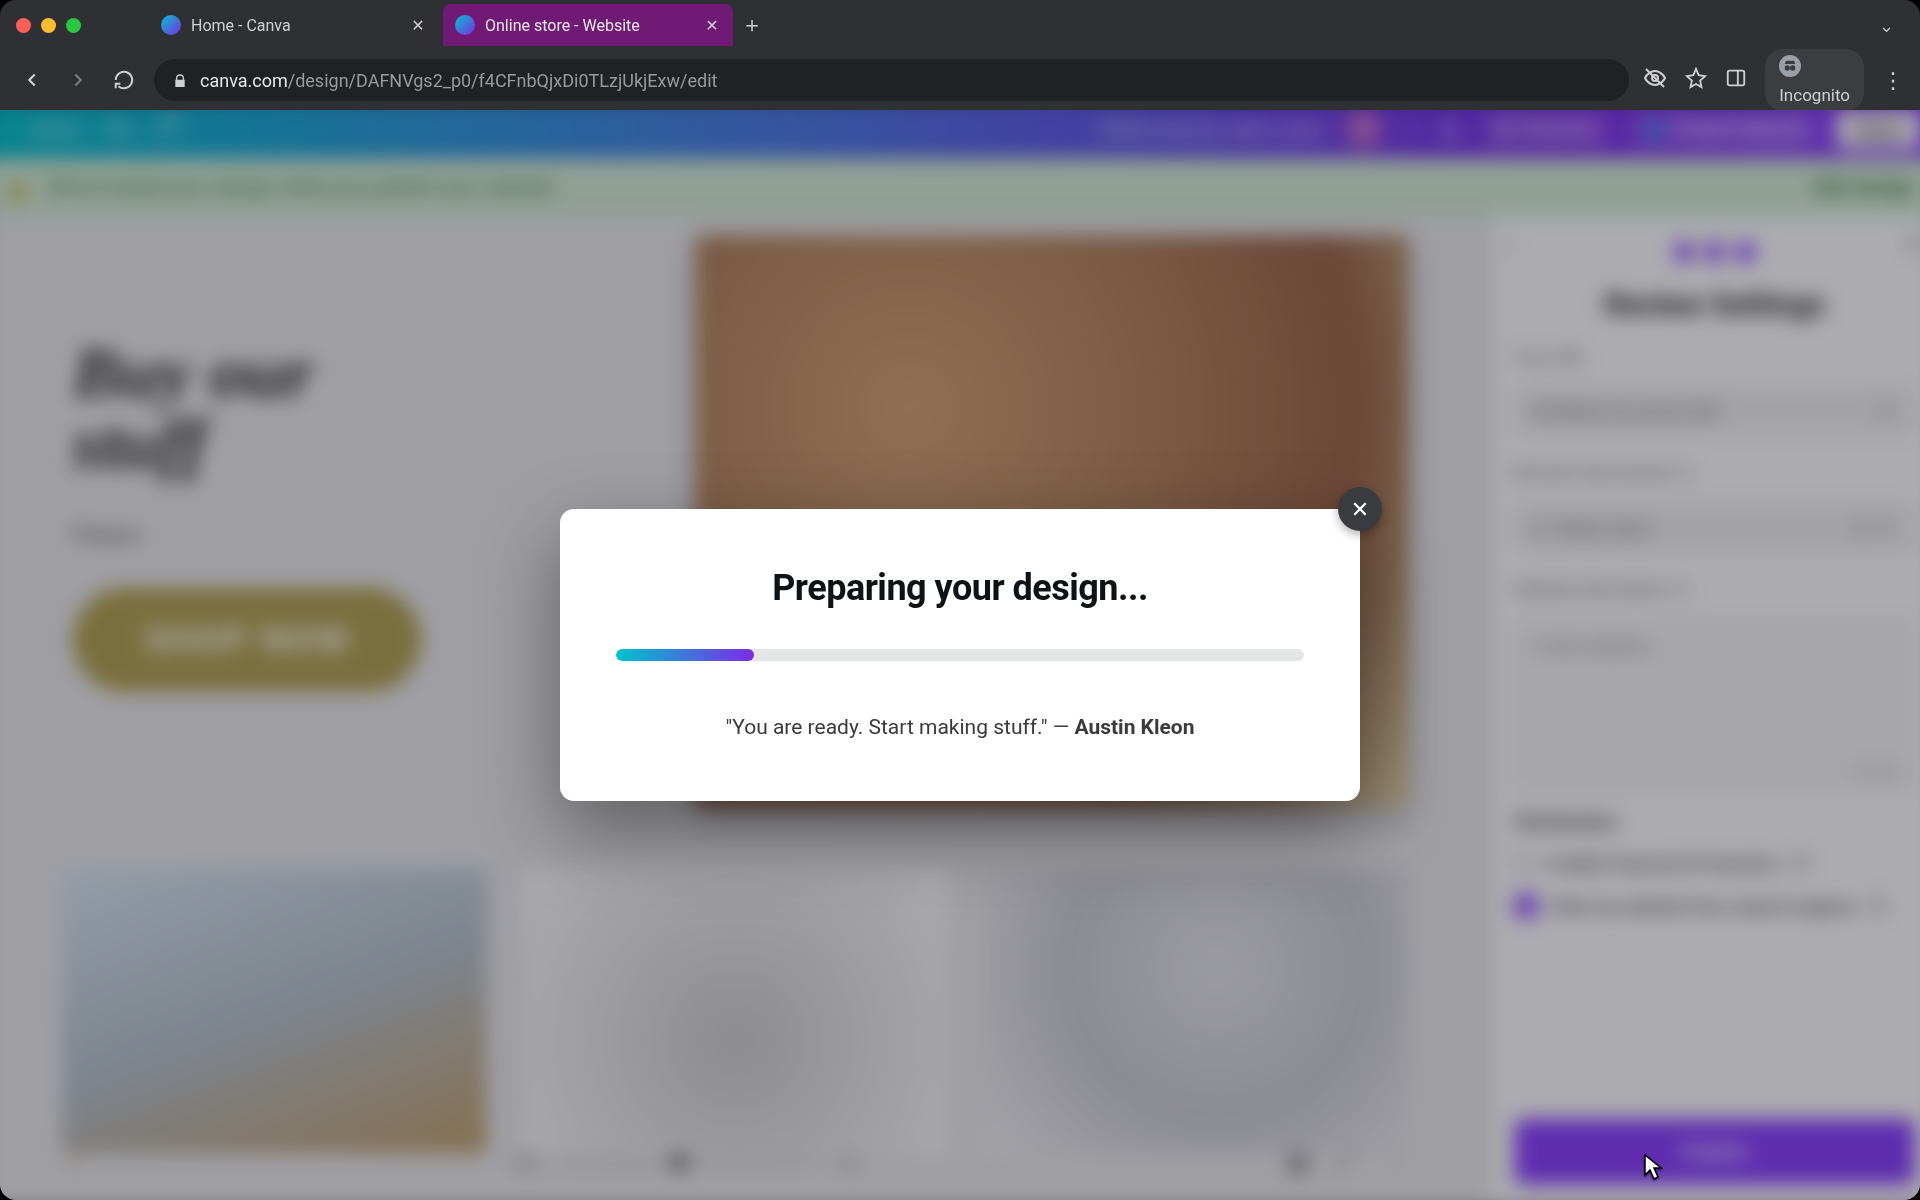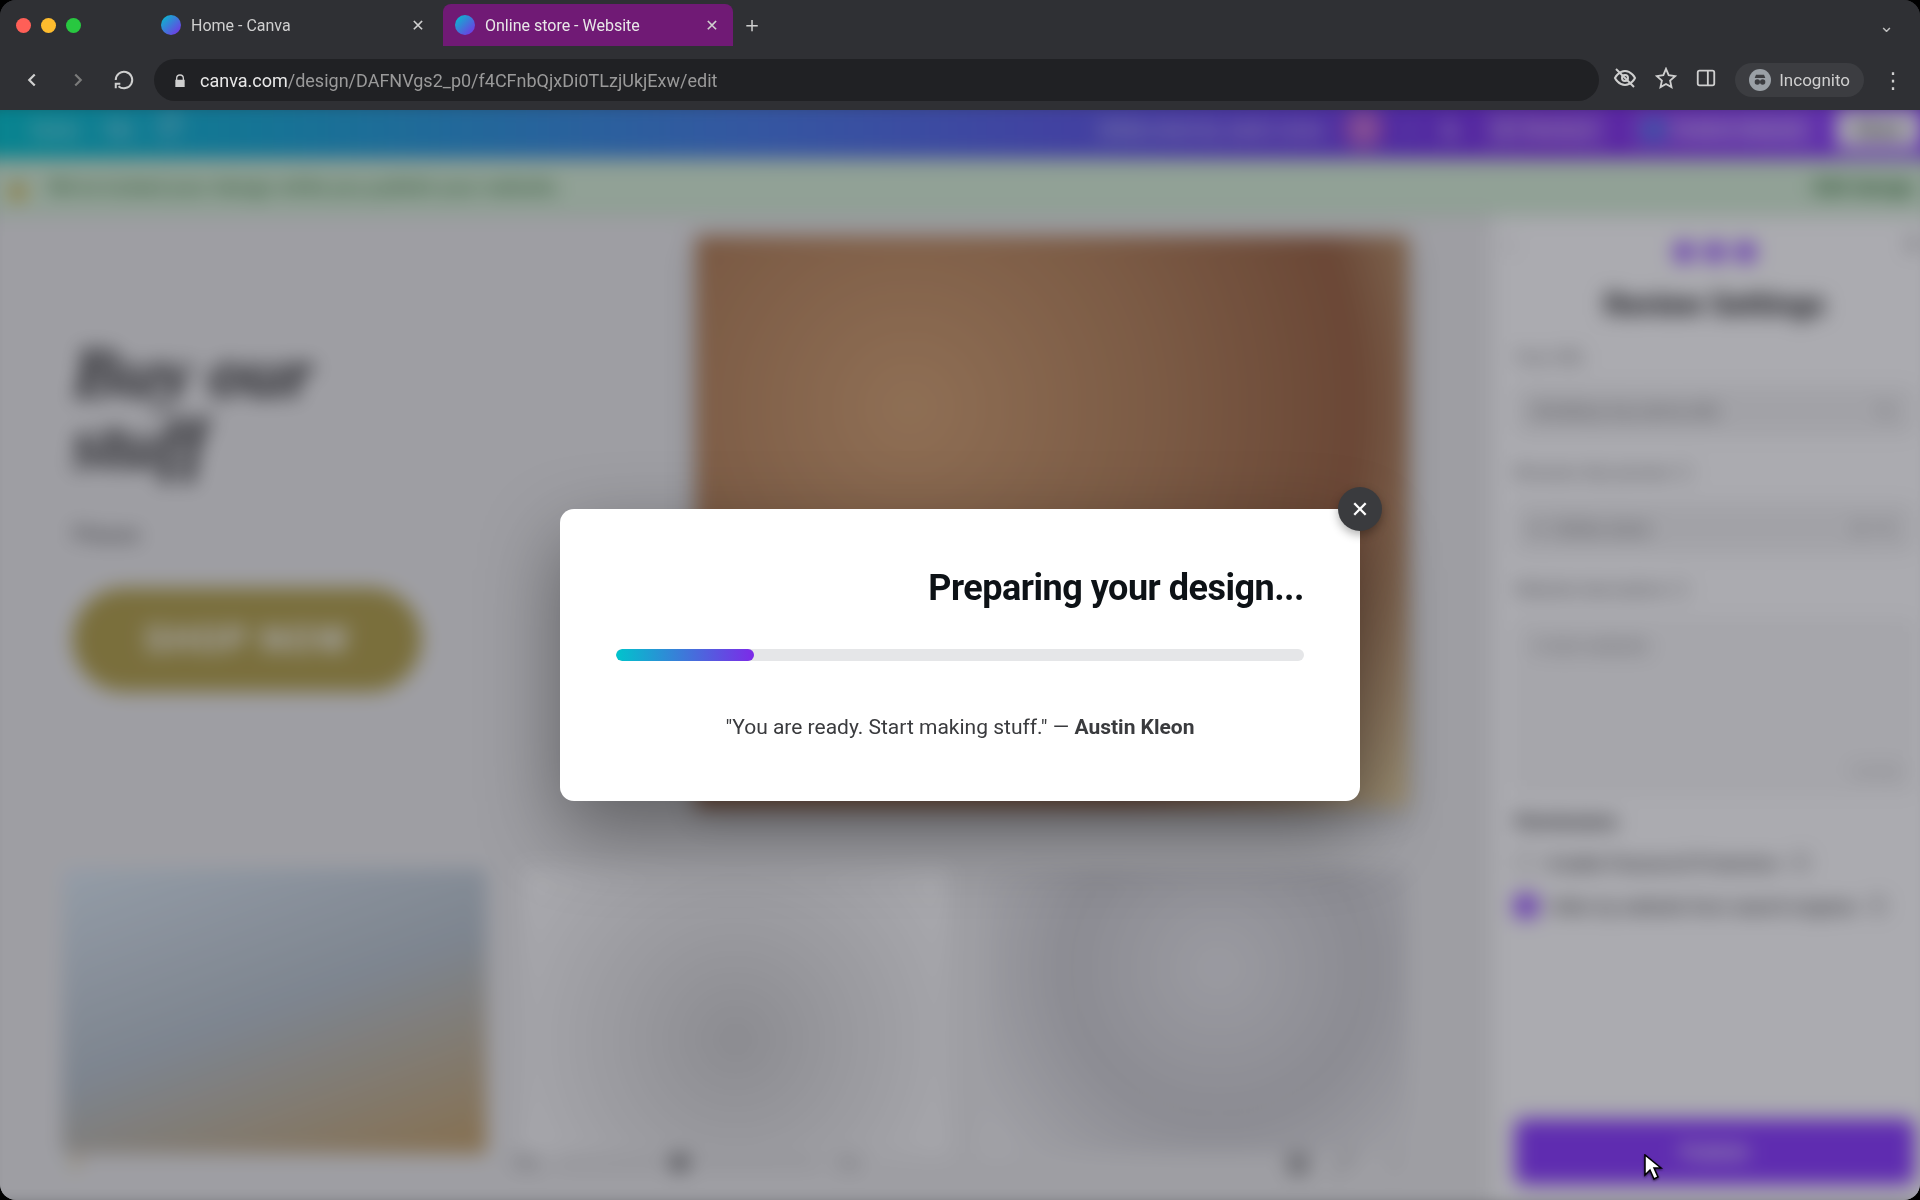--- a/index.html
+++ b/index.html
@@ -24,21 +24,21 @@
   .chev-down { color:#bfbfbf; font-size:18px; margin-right:10px; }
 
   .addr-bar { height: 60px; display: flex; align-items: center; gap: 14px; padding: 0 16px; }
   .nav-btn { width: 32px; height: 32px; display:flex; align-items:center; justify-content:center; color:#cfcfcf; }
   .nav-btn.dim { color:#7a7a7a; }
   .url-box { flex:1; height: 42px; background:#202124; border-radius: 21px; display:flex; align-items:center; padding:0 18px; color:#cfcfcf; font-size:18px; gap:12px; }
   .lock { width:16px; height:16px; color:#cfcfcf; }
   .url-text span.domain { color:#e8e8e8; }
   .url-text span.path { color:#9a9a9a; }
   .right-icons { display:flex; align-items:center; gap:18px; color:#cfcfcf; }
-  .incog { display:flex; align-items:center; gap:8px; background:#3c3d41; padding:6px 14px; border-radius:18px; font-size:17px;}
+  .incog { display:flex; align-items:flex-start; gap:8px; background:#3c3d41; padding:6px 14px; border-radius:18px; font-size:17px;flex-direction:column;}
   .incog .icon { width:22px; height:22px; background:#9aa0a6; border-radius:50%; display:flex; align-items:center; justify-content:center; color:#3c3d41;}
   .dots { font-size:22px; }
 
   
   .viewport { width:100%; height: 1090px; position:relative; overflow:hidden; border-radius: 0 0 14px 14px;}
   .blurred-bg { position:absolute; inset:0; filter: blur(10px); transform: scale(1.02);}
   
   .canva-top { height:58px; background: linear-gradient(90deg,#00c4cc 0%, #4a7de8 40%, #7d2ae8 80%, #8b3dff 100%); display:flex; align-items:center; padding:0 18px; gap:22px; color:#fff; font-size:18px;}
   .canva-top .left { display:flex; align-items:center; gap:24px;}
   .canva-top .right { margin-left:auto; display:flex; align-items:center; gap:18px;}
@@ -92,21 +92,21 @@
   .bottom-strip { position:absolute; left:80px; right:80px; bottom:20px; height:54px; display:flex; align-items:center; gap:20px; color:#666;}
   .bs-center{ flex:1; display:flex; align-items:center; justify-content:center; gap:14px;}
   .slider-line{ width:260px; height:6px; background:#cfcfcf; border-radius:3px; position:relative;}
   .slider-thumb{ position:absolute; left:44%; top:-5px; width:16px; height:16px; background:#555; border-radius:50%;}
   .bs-right{ display:flex; gap:24px; font-size:24px;}
 
   
   .modal-mask { position:absolute; inset:0; background: rgba(15,15,30,.35); display:flex; align-items:center; justify-content:center;}
   .modal { width:800px; background:#fff; border-radius:14px; padding:58px 56px 62px; position:relative; box-shadow: 0 30px 80px rgba(0,0,0,.4);}
   .modal-close { position:absolute; right:-22px; top:-22px; width:44px; height:44px; border-radius:50%; background:#3a3b3e; color:#fff; display:flex; align-items:center; justify-content:center; font-size:22px; box-shadow: 0 4px 10px rgba(0,0,0,.3);}
-  .modal-title { font-size:36px; font-weight:700; text-align:right; color:#0d1216; letter-spacing:-.5px;}
+  .modal-title { font-size:36px; font-weight:700; text-align:center; color:#0d1216; letter-spacing:-.5px;}
   .progress-track { margin-top:40px; width:100%; height:12px; background:#e5e6e8; border-radius:6px; overflow:hidden;}
   .progress-fill { height:100%; width:20%; background: linear-gradient(90deg,#00c4cc 0%, #7d2ae8 100%); border-radius:6px;}
   .modal-quote { margin-top:54px; text-align:center; font-size:21px; color:#3a3b3e;}
   .modal-quote .author{ font-weight:700;}
 
   
   .cursor { position:absolute; width:20px; height:28px; pointer-events:none; z-index:9999;}
   .cursor svg { filter: drop-shadow(0 1px 1px rgba(0,0,0,.6));}
 
   

